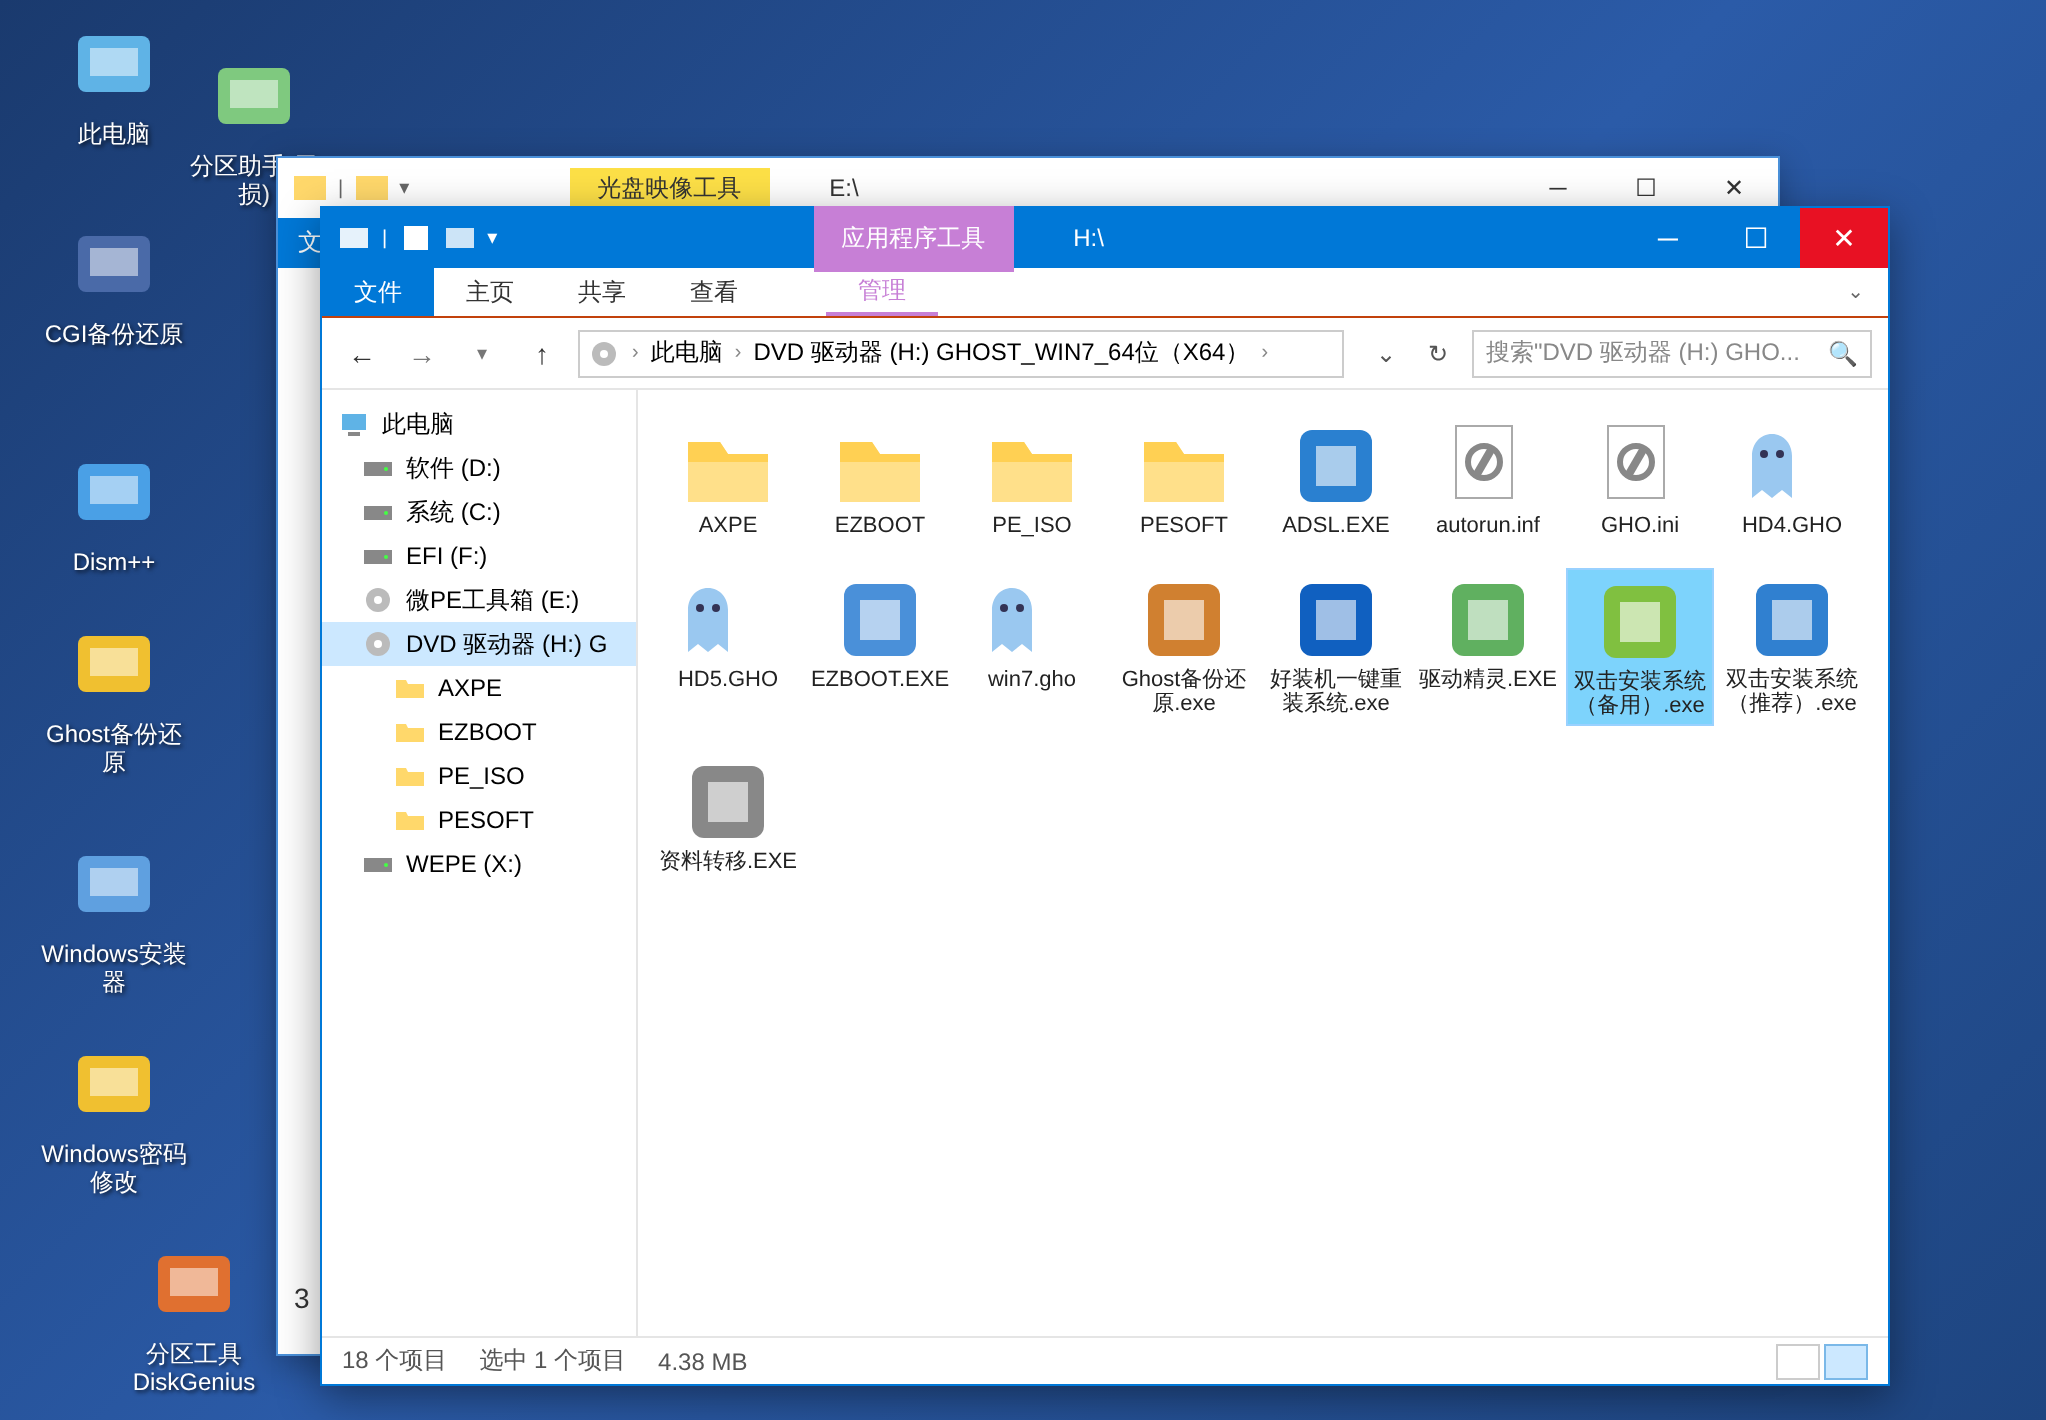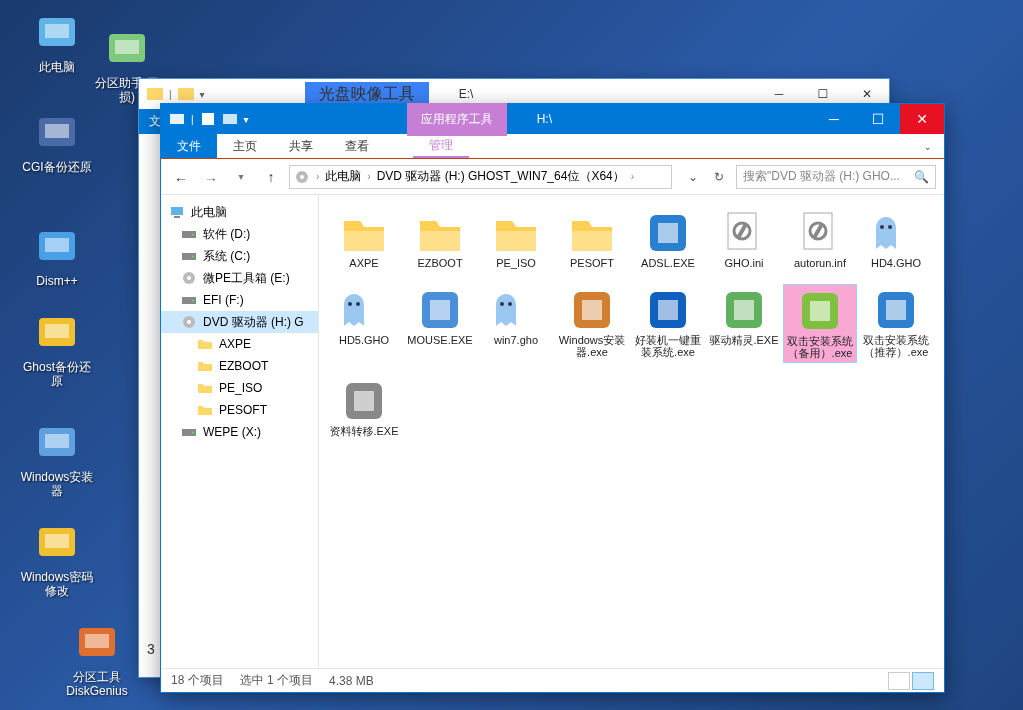--- a/index.html
+++ b/index.html
@@ -8,21 +8,21 @@
 
 .desktop-icon { position: absolute; width: 74px; text-align: center; cursor: pointer; }
 .desktop-icon .ico { width: 48px; height: 48px; margin: 0 auto 2px; display: flex; align-items: center; justify-content: center; }
 .desktop-icon .lbl { color: #fff; font-size: 12px; text-shadow: 1px 1px 2px rgba(0,0,0,.8); line-height: 1.2; }
 
 
 .win-back { position: absolute; left: 138px; top: 78px; width: 752px; height: 600px; background: #fff; border: 1px solid #4a90d9; box-shadow: 0 4px 16px rgba(0,0,0,.3); }
 .win-back .titlebar { height: 30px; background: #fff; display: flex; align-items: center; }
 .win-back .qat { display: flex; align-items: center; gap: 6px; padding: 0 8px; }
 .win-back .qat-ico { width: 16px; height: 16px; }
-.win-back .tab-ctx { background: #3b82f6; color: #333; font-size: 16px; padding: 2px 14px; margin-left: 92px; }
+.win-back .tab-ctx { background: #fde047; color: #333; font-size: 12px; padding: 2px 14px; margin-left: 72px; }
 .win-back .title-path { font-size: 12px; margin-left: 30px; color: #333; }
 .win-back .win-controls { margin-left: auto; display: flex; }
 .win-back .win-controls > div { width: 44px; height: 30px; display: flex; align-items: center; justify-content: center; font-size: 12px; color: #333; }
 
 
 .win-front { position: absolute; left: 160px; top: 103px; width: 785px; height: 590px; background: #fff; border: 1px solid #0078d7; box-shadow: 0 6px 20px rgba(0,0,0,.4); }
 .titlebar2 { height: 30px; background: #0078d7; display: flex; align-items: center; }
 .qat2 { display: flex; align-items: center; gap: 6px; padding: 0 8px; }
 .qat2 .qi { width: 16px; height: 16px; }
 .ctx-tab { background: #c77fd6; color: #fff; font-size: 12px; padding: 0 14px; height: 33px; display: flex; align-items: center; margin-left: 150px; }
@@ -53,21 +53,21 @@
 .tree { width: 158px; border-right: 1px solid #e5e5e5; padding: 6px 0; overflow: hidden; font-size: 12px; }
 .tree .node { display: flex; align-items: center; height: 22px; padding-left: 8px; gap: 6px; white-space: nowrap; }
 .tree .node.sel { background: #cce8ff; }
 .tree .node .tico { width: 16px; height: 16px; flex: none; }
 .tree .node.lvl1 { padding-left: 20px; }
 .tree .node.lvl2 { padding-left: 36px; }
 
 .content { flex: 1; padding: 12px 8px; overflow: auto; }
 .grid { display: grid; grid-template-columns: repeat(8, 74px); gap: 12px 2px; }
 .item { display: flex; flex-direction: column; align-items: center; text-align: center; cursor: pointer; padding: 2px; }
-.item.sel { background: #f9a8d4; border: 1px solid #99d1ff; }
+.item.sel { background: #7dd3fc; border: 1px solid #99d1ff; }
 .item .iico { width: 48px; height: 48px; display: flex; align-items: center; justify-content: center; }
 .item .ilbl { font-size: 11px; color: #222; line-height: 1.15; word-break: break-all; max-width: 72px; }
 
 .status { height: 24px; border-top: 1px solid #e5e5e5; display: flex; align-items: center; font-size: 12px; color: #555; padding: 0 10px; gap: 16px; }
 .status .view-toggle { margin-left: auto; display: flex; gap: 2px; }
 .status .vt { width: 22px; height: 18px; border: 1px solid #ccc; }
 .status .vt.active { background: #cce8ff; border-color: #7ab8e8; }
 </style>
 </head>
 <body>
@@ -250,31 +250,31 @@
         </div>
         <div class="node lvl1">
           <svg class="tico" viewBox="0 0 16 16">
             <rect x="1" y="5" width="14" height="7" fill="#888"></rect>
             <circle cx="12" cy="8.5" r="1" fill="#4f4"></circle>
           </svg>
           <span>系统 (C:)</span>
         </div>
         <div class="node lvl1">
           <svg class="tico" viewBox="0 0 16 16">
+            <rect x="1" y="5" width="14" height="7" fill="#888"></rect>
+            <circle cx="12" cy="8.5" r="1" fill="#4f4"></circle>
+          </svg>
+          <span>EFI (F:)</span>
+        </div>
+        <div class="node lvl1">
+          <svg class="tico" viewBox="0 0 16 16">
             <circle cx="8" cy="8" r="6" fill="#bbb"></circle>
             <circle cx="8" cy="8" r="2" fill="#fff"></circle>
           </svg>
           <span>微PE工具箱 (E:)</span>
-        </div>
-        <div class="node lvl1">
-          <svg class="tico" viewBox="0 0 16 16">
-            <rect x="1" y="5" width="14" height="7" fill="#888"></rect>
-            <circle cx="12" cy="8.5" r="1" fill="#4f4"></circle>
-          </svg>
-          <span>EFI (F:)</span>
         </div>
         <div class="node lvl1 sel">
           <svg class="tico" viewBox="0 0 16 16">
             <circle cx="8" cy="8" r="6" fill="#bbb"></circle>
             <circle cx="8" cy="8" r="2" fill="#fff"></circle>
           </svg>
           <span>DVD 驱动器 (H:) G</span>
         </div>
         <div class="node lvl2">
           <svg class="tico" viewBox="0 0 16 16">
@@ -356,31 +356,31 @@
             <div class="ilbl">ADSL.EXE</div>
           </div>
           <div class="item">
             <div class="iico">
               <svg width="48" height="48" viewBox="0 0 48 48">
                 <rect x="8" y="4" width="28" height="36" fill="#fff" stroke="#aaa"></rect>
                 <circle cx="22" cy="22" r="8" fill="none" stroke="#888" stroke-width="3"></circle>
                 <rect x="20" y="14" width="4" height="16" fill="#888" transform="rotate(30 22 22)"></rect>
               </svg>
             </div>
-            <div class="ilbl">GHO.ini</div>
+            <div class="ilbl">autorun.inf</div>
           </div>
           <div class="item">
             <div class="iico">
               <svg width="48" height="48" viewBox="0 0 48 48">
                 <rect x="8" y="4" width="28" height="36" fill="#fff" stroke="#aaa"></rect>
                 <circle cx="22" cy="22" r="8" fill="none" stroke="#888" stroke-width="3"></circle>
                 <rect x="20" y="14" width="4" height="16" fill="#888" transform="rotate(30 22 22)"></rect>
               </svg>
             </div>
-            <div class="ilbl">autorun.inf</div>
+            <div class="ilbl">GHO.ini</div>
           </div>
           <div class="item">
             <div class="iico">
               <svg width="48" height="48" viewBox="0 0 48 48">
                 <path d="M14 8c-6 0-10 5-10 11v21l5-4 5 4 5-4 5 4V19c0-6-4-11-10-11z" fill="#9ac8f0"></path>
                 <circle cx="10" cy="18" r="2" fill="#335"></circle>
                 <circle cx="18" cy="18" r="2" fill="#335"></circle>
               </svg>
             </div>
             <div class="ilbl">HD4.GHO</div>
@@ -395,40 +395,40 @@
             </div>
             <div class="ilbl">HD5.GHO</div>
           </div>
           <div class="item">
             <div class="iico">
               <svg width="48" height="48" viewBox="0 0 48 48">
                 <rect x="6" y="6" width="36" height="36" rx="6" fill="#4a90d9"></rect>
                 <rect x="14" y="14" width="20" height="20" fill="#fff" opacity=".6"></rect>
               </svg>
             </div>
-            <div class="ilbl">MOUSE.EXE</div>
+            <div class="ilbl">EZBOOT.EXE</div>
           </div>
           <div class="item">
             <div class="iico">
               <svg width="48" height="48" viewBox="0 0 48 48">
                 <path d="M14 8c-6 0-10 5-10 11v21l5-4 5 4 5-4 5 4V19c0-6-4-11-10-11z" fill="#9ac8f0"></path>
                 <circle cx="10" cy="18" r="2" fill="#335"></circle>
                 <circle cx="18" cy="18" r="2" fill="#335"></circle>
               </svg>
             </div>
             <div class="ilbl">win7.gho</div>
           </div>
           <div class="item">
             <div class="iico">
               <svg width="48" height="48" viewBox="0 0 48 48">
                 <rect x="6" y="6" width="36" height="36" rx="6" fill="#d08030"></rect>
                 <rect x="14" y="14" width="20" height="20" fill="#fff" opacity=".6"></rect>
               </svg>
             </div>
-            <div class="ilbl">Windows安装器.exe</div>
+            <div class="ilbl">Ghost备份还原.exe</div>
           </div>
           <div class="item">
             <div class="iico">
               <svg width="48" height="48" viewBox="0 0 48 48">
                 <rect x="6" y="6" width="36" height="36" rx="6" fill="#1060c0"></rect>
                 <rect x="14" y="14" width="20" height="20" fill="#fff" opacity=".6"></rect>
               </svg>
             </div>
             <div class="ilbl">好装机一键重装系统.exe</div>
           </div>

